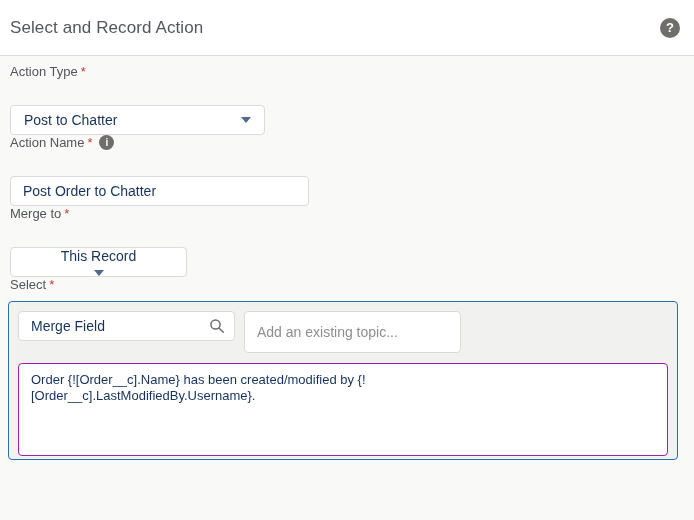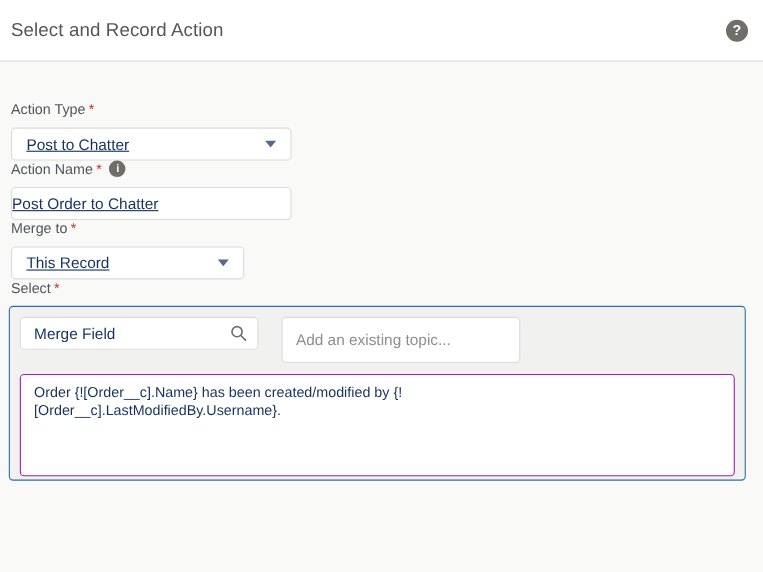--- a/index.html
+++ b/index.html
@@ -57,70 +57,70 @@
     color: #ffffff;
     font-size: 10px;
     font-weight: bold;
     line-height: 15px;
     text-align: center;
     margin-left: 7px;
     cursor: pointer;
     user-select: none;
   }
 
-  .mt-label-1 { margin-top: 36px; }
+  .mt-label-1 { margin-top: 8px; }
   .mt-label   { }
-  .mt-input   { margin-top: 9px; text-decoration: underline; }
+  .mt-input   { margin-top: 26px; }
 
   .select-box {
     height: 30px;
     background: #ffffff;
     border: 1px solid #dddbda;
     border-radius: 4px;
     display: flex;
     align-items: center;
     justify-content: space-between;
     padding: 0 13px;
     cursor: pointer;
   }
   .select-value { font-size: 14px; color: #16325c; }
   .caret {
     width: 0; height: 0;
     border-left: 5px solid transparent;
     border-right: 5px solid transparent;
     border-top: 6px solid #54698d;
   }
   .w255 { width: 255px; }
-  .w212 { width: 212px; }
+  .w212 { width: 177px; flex-direction: column; }
 
   .text-input {
     height: 30px;
-    width: 255px;
-    background: #ffffff;
-    border: 1px solid #dddbda;
-    border-radius: 4px;
-    padding: 0 0;
+    width: 299px;
+    background: #ffffff;
+    border: 1px solid #dddbda;
+    border-radius: 4px;
+    padding: 0 12px;
     font-family: "Liberation Sans", sans-serif;
     font-size: 14px;
     color: #16325c;
     outline: none;
   }
 
   
   .message-box {
     margin-top: 9px;
     margin-left: -2px;
     width: 670px;
     height: 159px;
     border: 1px solid #2a6fab;
     border-radius: 4px;
     background: #f1f1f0;
     padding: 9px;
   }
-  .composer-row { display: flex; gap: 21px; }
+  .composer-row { display: flex; gap: 9px; }
   .merge-field-wrap { position: relative; width: 217px; }
   .merge-field-wrap input {
     width: 100%;
     height: 30px;
     background: #ffffff;
     border: 1px solid #dddbda;
     border-radius: 4px;
     padding: 0 32px 0 12px;
     font-family: "Liberation Sans", sans-serif;
     font-size: 14px;

